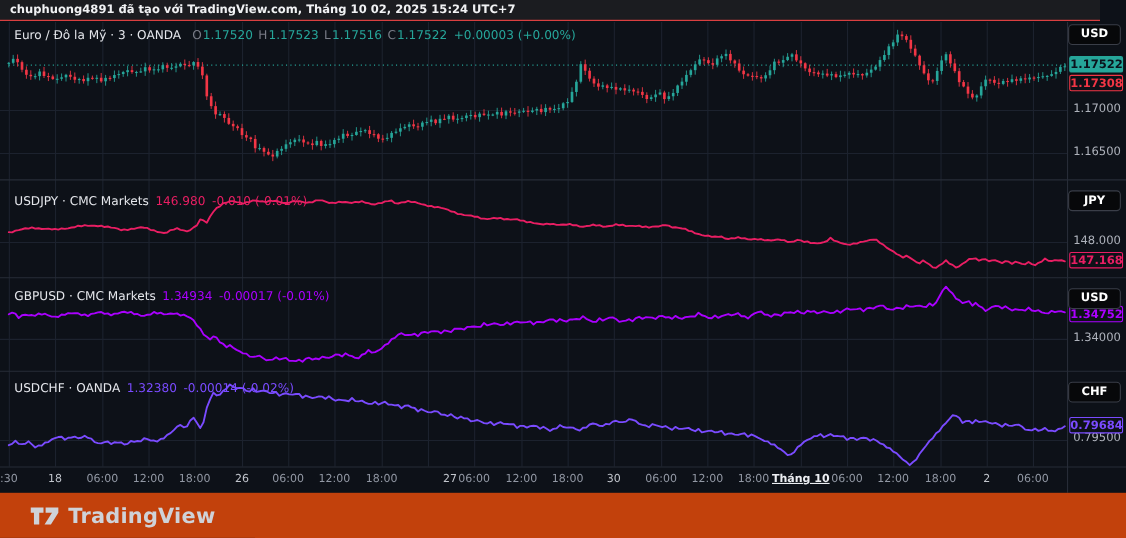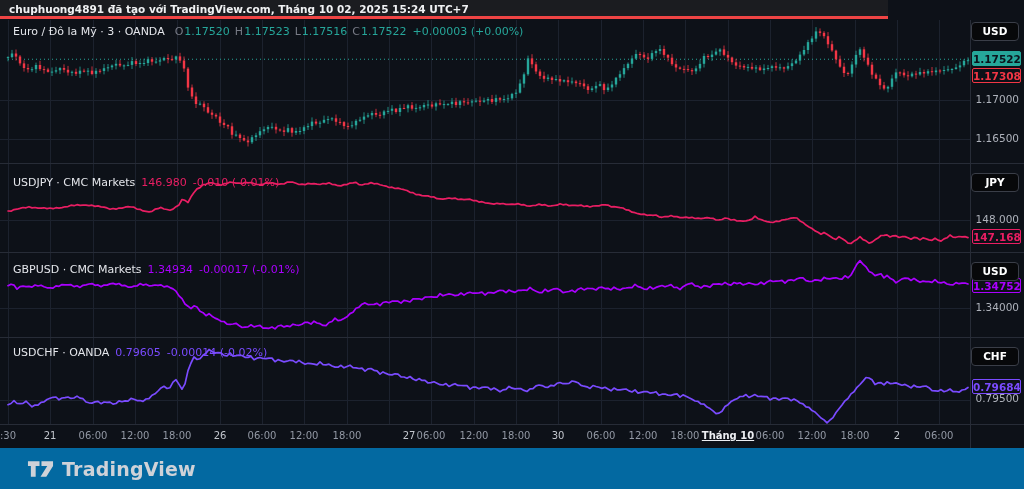--- a/index.html
+++ b/index.html
@@ -1,40 +1,40 @@
 <!DOCTYPE html>
 <html><head>
 <meta charset="utf-8">
 <style>
   html,body{margin:0;padding:0;background:#000;}
   .app{position:relative;width:1024px;height:489px;background:#0d1118;overflow:hidden;
        font-family:"DejaVu Sans","Liberation Sans",sans-serif;}
-  .attribution{position:absolute;left:0;top:0;width:888px;height:19px;background:#1b1c20;
+  .attribution{position:absolute;left:0;top:0;width:1000px;height:19px;background:#1b1c20;
        line-height:19px;padding-left:9px;box-sizing:border-box;font-size:10.5px;font-weight:bold;
-       color:#f0f1f3;z-index:4;border-bottom:3px solid #ef4444;white-space:nowrap;}
+       color:#f0f1f3;z-index:4;border-bottom:1px solid #ef4444;white-space:nowrap;}
   #chart-svg{position:absolute;left:0;top:0;width:1024px;height:489px;z-index:0;}
   .legend{position:absolute;left:13px;z-index:3;font-size:11px;white-space:nowrap;}
   .legend .sym{color:#e4e6eb;margin-right:5px;}
   .legend .k{color:#787b86;margin-left:5px;}
   .legend .v{margin-left:1px;}
   .legend .chg{margin-left:6px;}
   .green{color:#26a69a}.pink{color:#e91e63}.purple{color:#aa00ff}.violet{color:#7a4bff}
   .cur-btn{position:absolute;left:971px;width:46px;height:17px;background:#07080a;
        border:1px solid #3a3e48;border-radius:4px;color:#ffffff;font-size:10.5px;font-weight:bold;
        text-align:center;line-height:17px;z-index:3;}
   #price-scale{position:absolute;left:970px;top:0;width:54px;height:448px;z-index:2;}
   .axis-label{position:absolute;right:5px;font-size:10.5px;color:#aeb2bb;}
   .pbadge{position:absolute;left:2px;width:49px;height:15px;line-height:14px;text-align:center;
        font-size:10.5px;font-weight:bold;border:1px solid;border-radius:2px;background:#0d1118;
        box-sizing:border-box;z-index:3;}
   #time-axis{position:absolute;left:0;top:424px;width:1024px;height:24px;z-index:2;}
   .tick{position:absolute;top:6px;transform:translateX(-50%);font-size:10px;color:#9298a4;white-space:nowrap;}
   .tick.month{color:#eceef2;font-weight:bold;text-decoration:underline;}
   .tick.day{color:#c2c6cd;}
-  .footer{position:absolute;left:0;top:448px;width:1024px;height:41px;background:#0369a1;
+  .footer{position:absolute;left:0;top:448px;width:1024px;height:41px;background:#c2410c;
        display:flex;align-items:center;z-index:4;}
   .logo{display:flex;align-items:center;margin-left:27px;gap:8px;color:#cfd2d8;text-decoration:none;}
   .logo svg{fill:#cfd2d8;}
   .logo span{font-size:19px;font-weight:bold;letter-spacing:0.2px;}
 </style>
 </head>
 <body>
 
 <div class="app">
 
@@ -570,21 +570,21 @@
 
   <div class="legend" style="top:176px">
     <span class="sym">USDJPY · CMC Markets</span><span class="v pink">146.980</span><span class="v pink chg">-0.010 (-0.01%)</span>
   </div>
 
   <div class="legend" style="top:263px">
     <span class="sym">GBPUSD · CMC Markets</span><span class="v purple">1.34934</span><span class="v purple chg">-0.00017 (-0.01%)</span>
   </div>
 
   <div class="legend" style="top:346px">
-    <span class="sym">USDCHF · OANDA</span><span class="v violet">0.79605</span><span class="v violet chg">-0.00014 (-0.02%)</span>
+    <span class="sym">USDCHF · OANDA</span><span class="v violet">1.32380</span><span class="v violet chg">-0.00014 (-0.02%)</span>
   </div>
 
   <div class="cur-btn" style="top:22px">USD</div>
   <div class="cur-btn" style="top:173px">JPY</div>
   <div class="cur-btn" style="top:262px">USD</div>
   <div class="cur-btn" style="top:347px">CHF</div>
 
   <div id="price-scale">
       <div class="axis-label" style="top: 93.0244px;">1.17000</div>
       <div class="axis-label" style="top: 132.091px;">1.16500</div>
@@ -592,21 +592,21 @@
       <div class="pbadge" style="top: 67.9593px; color: rgb(242, 54, 69); border-color: rgb(242, 54, 69);">1.17308</div>
       <div class="axis-label" style="top: 212.958px;">148.000</div>
       <div class="pbadge" style="top: 228.949px; color: rgb(233, 30, 99); border-color: rgb(233, 30, 99);">147.168</div>
       <div class="axis-label" style="top: 301.014px;">1.34000</div>
       <div class="pbadge" style="top: 278px; color: rgb(170, 0, 255); border-color: rgb(170, 0, 255);">1.34752</div>
       <div class="axis-label" style="top: 392px;">0.79500</div>
       <div class="pbadge" style="top: 379.006px; color: rgb(122, 75, 255); border-color: rgb(122, 75, 255);">0.79684</div>
     </div>
   <div id="time-axis">
       <div class="tick" style="left: 8px;">:30</div>
-      <div class="tick day" style="left: 50px;">21</div>
+      <div class="tick day" style="left: 50px;">18</div>
       <div class="tick" style="left: 93px;">06:00</div>
       <div class="tick" style="left: 135px;">12:00</div>
       <div class="tick" style="left: 177px;">18:00</div>
       <div class="tick day" style="left: 220px;">26</div>
       <div class="tick" style="left: 262px;">06:00</div>
       <div class="tick" style="left: 304px;">12:00</div>
       <div class="tick" style="left: 347px;">18:00</div>
       <div class="tick day" style="left: 409px;">27</div>
       <div class="tick" style="left: 431px;">06:00</div>
       <div class="tick" style="left: 474px;">12:00</div>

